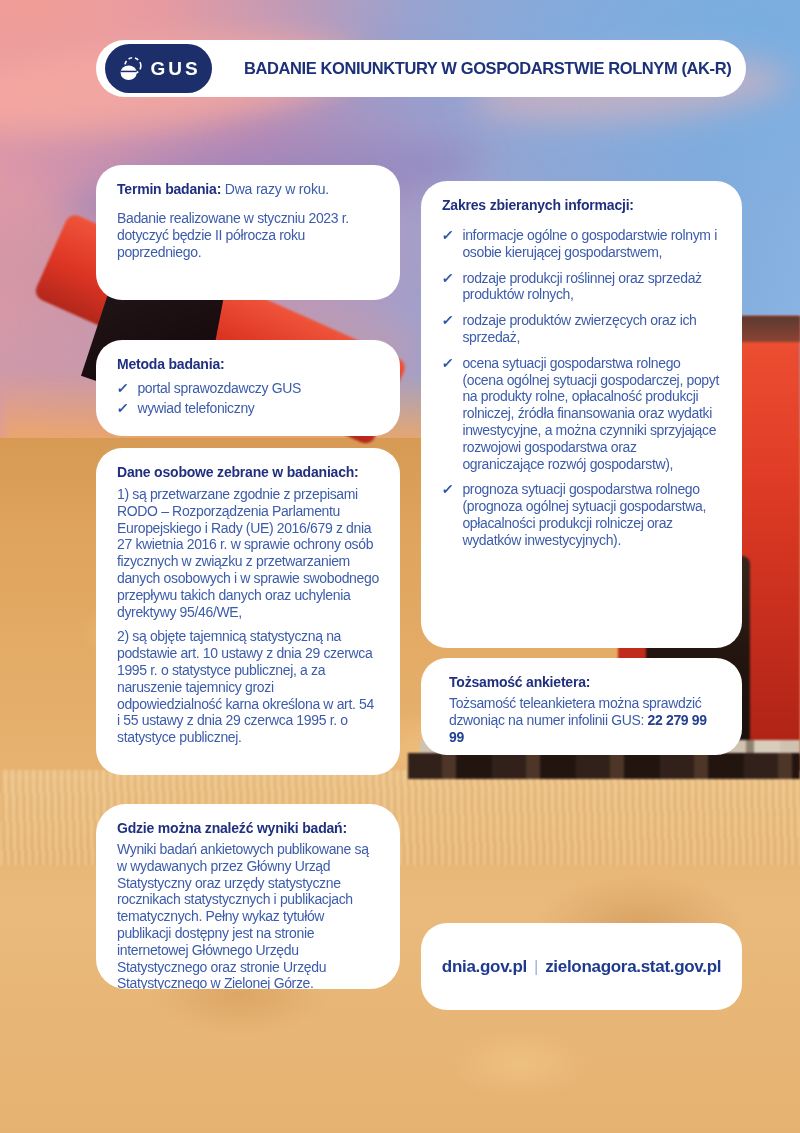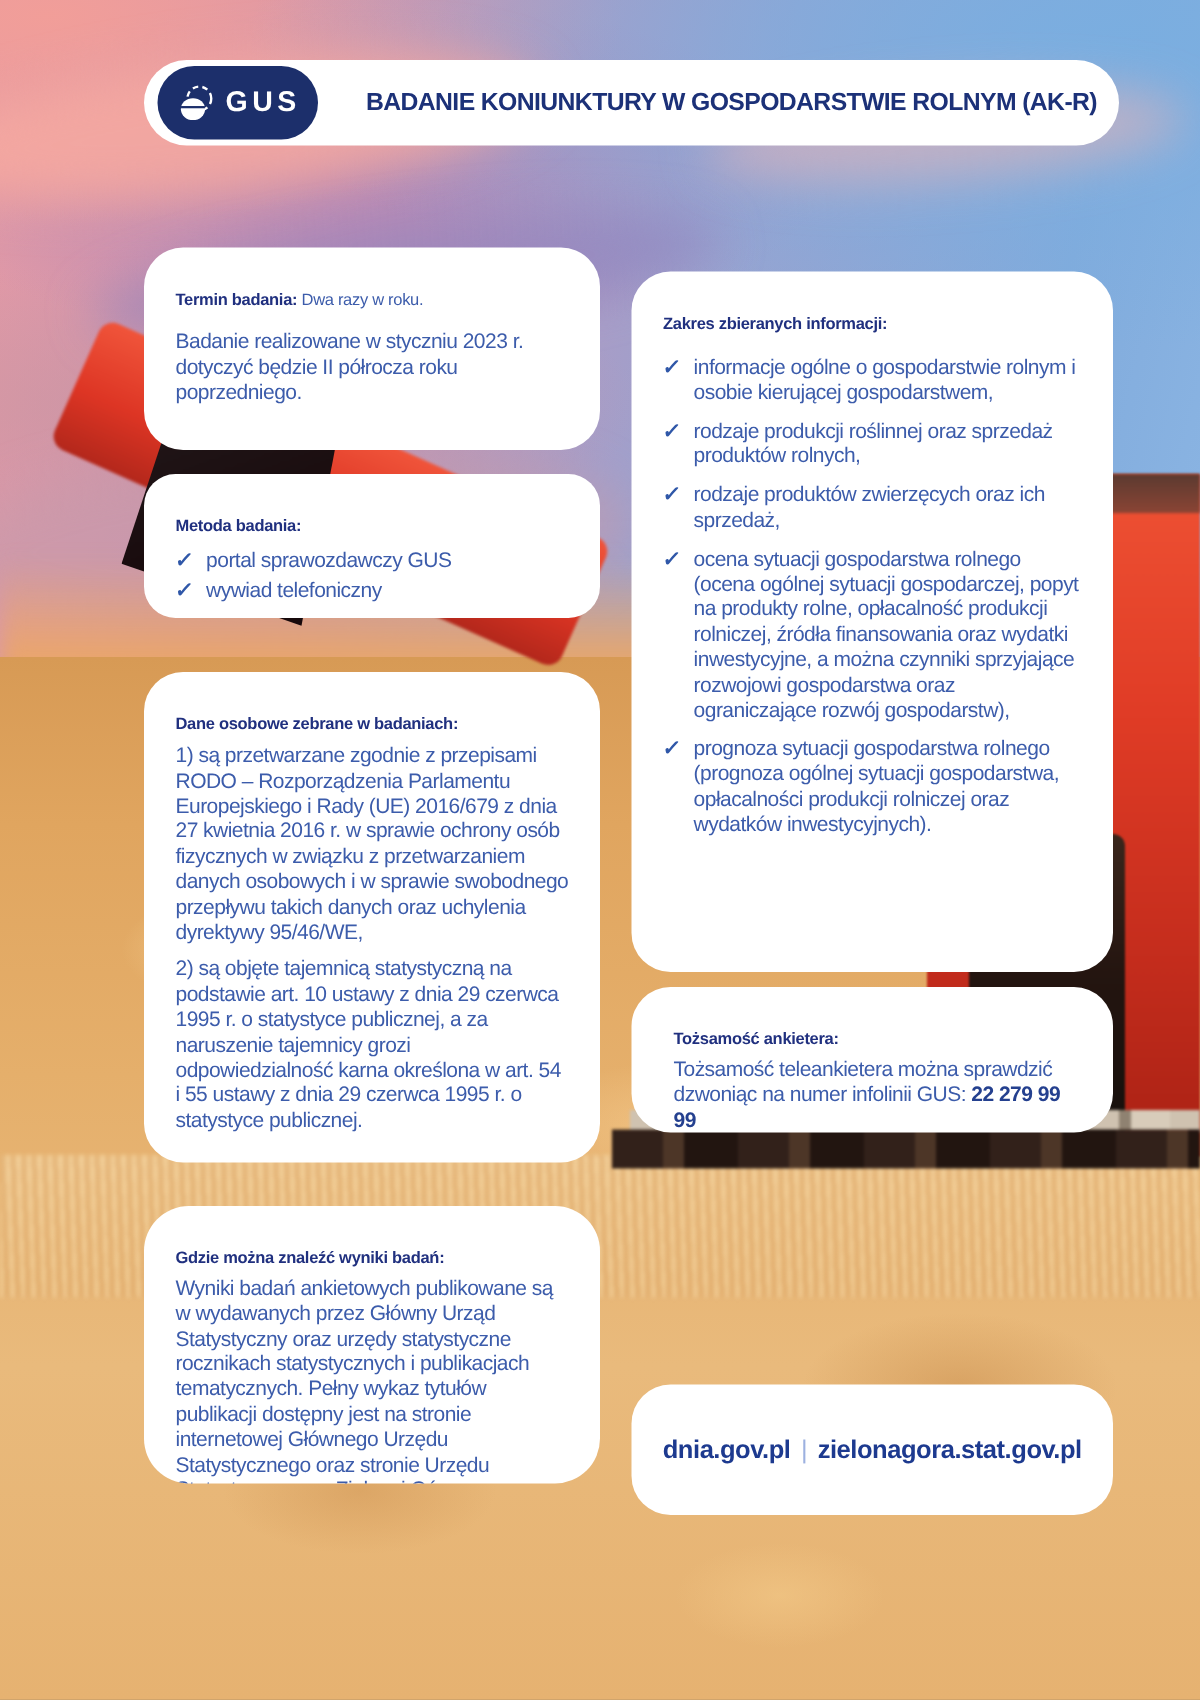--- a/index.html
+++ b/index.html
@@ -84,21 +84,21 @@
     position:absolute;left:408px;top:753px;width:392px;height:26px;
     background:repeating-linear-gradient(90deg,#32211a 0 34px,#4d3627 34px 48px,#221510 48px 84px);
     filter:blur(1px);
   }
   
   .card{
     position:absolute;background:#ffffff;border-radius:26px;
     padding:16px 21px;box-sizing:border-box;overflow:hidden;
   }
   .hdr{
-    font-weight:bold;color:#20307f;font-size:11px;letter-spacing:-0.2px;margin:13px 0 8px 0;
+    font-weight:bold;color:#20307f;font-size:14px;letter-spacing:-0.2px;margin:0 0 8px 0;
   }
   .txt, .txt p{
     color:#3c5cab;font-size:14px;line-height:1.2;letter-spacing:-0.35px;margin:0;
   }
   .txt p + p{margin-top:8px;}
   .check-list{list-style:none;margin:6px 0 0 0;padding:0;}
   .check-list li{
     display:flex;gap:9px;align-items:flex-start;
     color:#3c5cab;font-size:14px;line-height:1.2;letter-spacing:-0.35px;
     margin-bottom:9px;
@@ -115,21 +115,21 @@
     display:flex;align-items:center;justify-content:center;gap:4px;
   }
   .logo-text{color:#ffffff;font-weight:bold;font-size:19px;letter-spacing:3px;text-align:center;}
   .banner-title{
     position:absolute;left:128px;top:0;height:57px;right:14px;
     display:flex;align-items:center;
     color:#1c3178;font-weight:bold;font-size:16.5px;letter-spacing:-0.4px;margin-left:20px;
   }
   
   .card-termin   {left:96px; top:165px; width:304px; height:135px;}
-  .card-metoda   {left:96px; top:316px; width:304px; height:96px;border-radius:21px;}
+  .card-metoda   {left:96px; top:340px; width:304px; height:96px;}
   .card-dane     {left:96px; top:448px; width:304px; height:327px;}
   .card-wyniki   {left:96px; top:804px; width:304px; height:185px;border-radius:30px;}
   .card-zakres   {left:421px;top:181px; width:321px; height:467px;}
   .card-tozsamosc{left:421px;top:658px; width:321px; height:97px;padding-left:28px;}
   .card-links    {left:421px;top:923px; width:321px; height:87px;display:flex;align-items:center;justify-content:center;}
   .inline-val{font-weight:normal;color:#3c5cab;}
   .phone{font-weight:bold;color:#24408f;}
   .links-line{font-size:17px;font-weight:bold;color:#1d3a8f;letter-spacing:-0.3px;white-space:nowrap;}
   .links-sep{color:#9db1e0;font-weight:normal;padding:0 7px;}
 </style>

